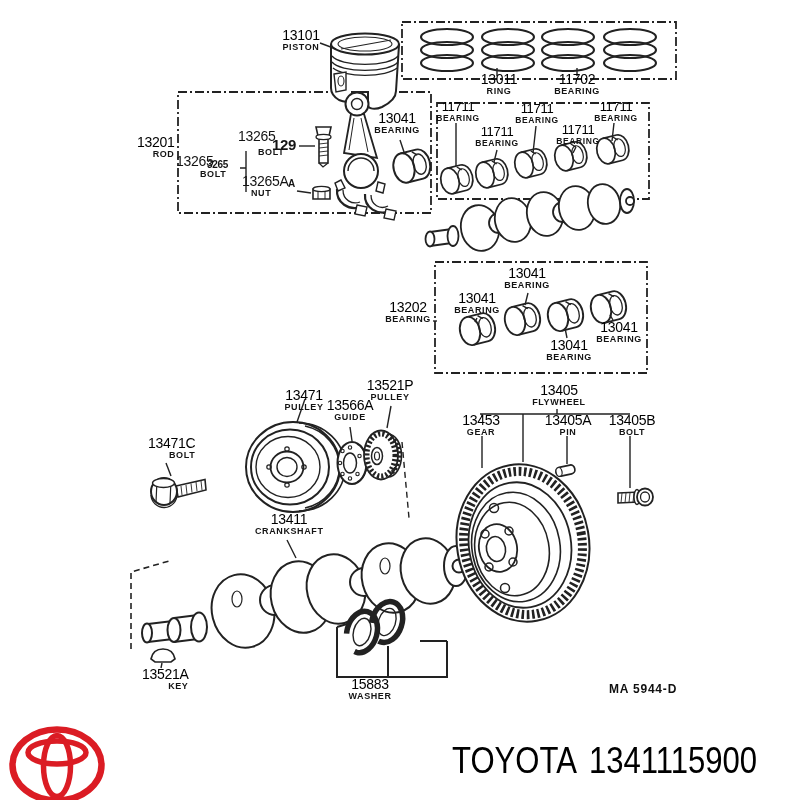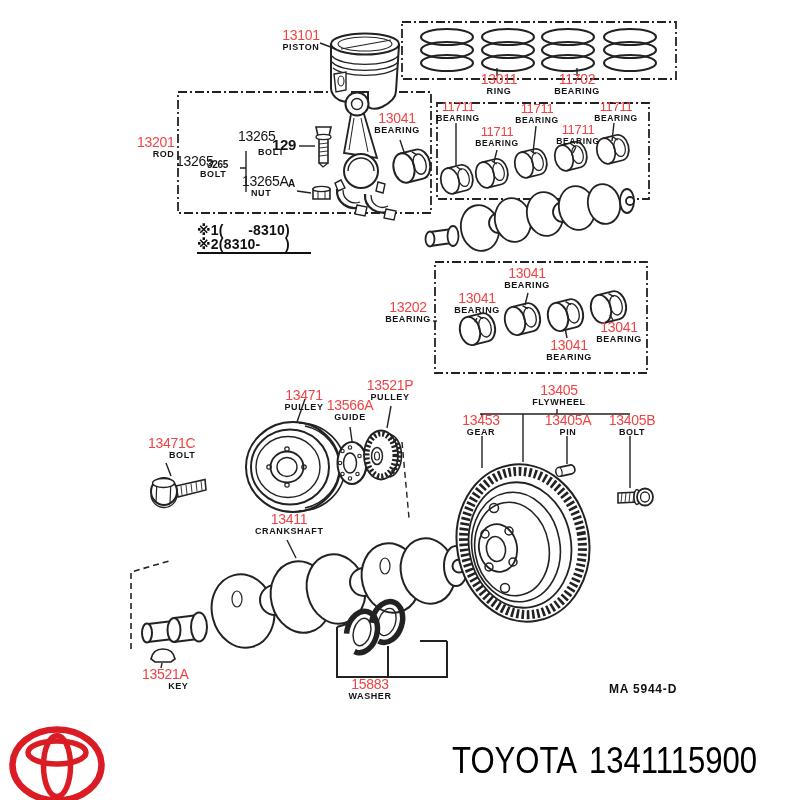--- a/index.html
+++ b/index.html
@@ -1,20 +1,20 @@
 <!DOCTYPE html>
 <html><head>
 <meta charset="utf-8">
 <style>
   html,body{margin:0;padding:0;background:#fff}
   #stage{position:relative;width:800px;height:800px;overflow:hidden;background:#fff;
          font-family:"Liberation Sans","DejaVu Sans",sans-serif;color:#161616}
   #stage svg.art{position:absolute;left:0;top:0}
   .callout{position:absolute;text-align:center;line-height:1.08;white-space:nowrap}
-  .callout .num{font-size:14px;letter-spacing:-0.3px;color:#ef4444}
+  .callout .num{font-size:14px;letter-spacing:-0.3px;color:#000000}
   .callout .nm{font-size:9px;font-weight:bold;letter-spacing:0.6px;color:#141414}
   .callout.small .num{font-size:13px}
   .callout.small .nm{font-size:8.5px}
   .callout.leftal{text-align:right}
   .comp{position:absolute;line-height:1}
   .comp span{position:absolute;white-space:nowrap;color:#141414}
   .comp .num{font-size:14px;letter-spacing:-0.3px}
   .comp .op{font-size:10px;font-weight:bold;letter-spacing:-0.3px}
   .comp .nm{font-size:9px;font-weight:bold;letter-spacing:0.6px}
   .notes{position:absolute;left:197px;top:223px;font-size:14px;font-weight:bold;
@@ -409,25 +409,20 @@
   <div class="callout leftal" style="left:142px;top:667px">
     <div class="num">13521A</div>
     <div class="nm">KEY</div>
   </div>
 
   <div class="callout" style="left:342px;top:677px;width:56px">
     <div class="num">15883</div>
     <div class="nm">WASHER</div>
   </div>
 
-  <div class="notes">
-    <div>※1(&nbsp;&nbsp;&nbsp;&nbsp;&nbsp;&nbsp;-8310)</div>
-    <div>※2(8310-&nbsp;&nbsp;&nbsp;&nbsp;&nbsp;&nbsp;)</div>
-    <div class="underline"></div>
-  </div>
 
   <div class="ma">MA 5944-D</div>
 
   <div class="logo">
     <svg width="100" height="80" viewBox="0 0 100 80">
       <ellipse cx="49" cy="39" rx="44.5" ry="35.5" fill="none" stroke="#db1c24" stroke-width="6.5"></ellipse>
       <ellipse cx="49" cy="26.5" rx="29" ry="11.5" fill="none" stroke="#db1c24" stroke-width="5.5"></ellipse>
       <ellipse cx="49" cy="40" rx="13.5" ry="30.5" fill="none" stroke="#db1c24" stroke-width="5.5"></ellipse>
     </svg>
   </div>

